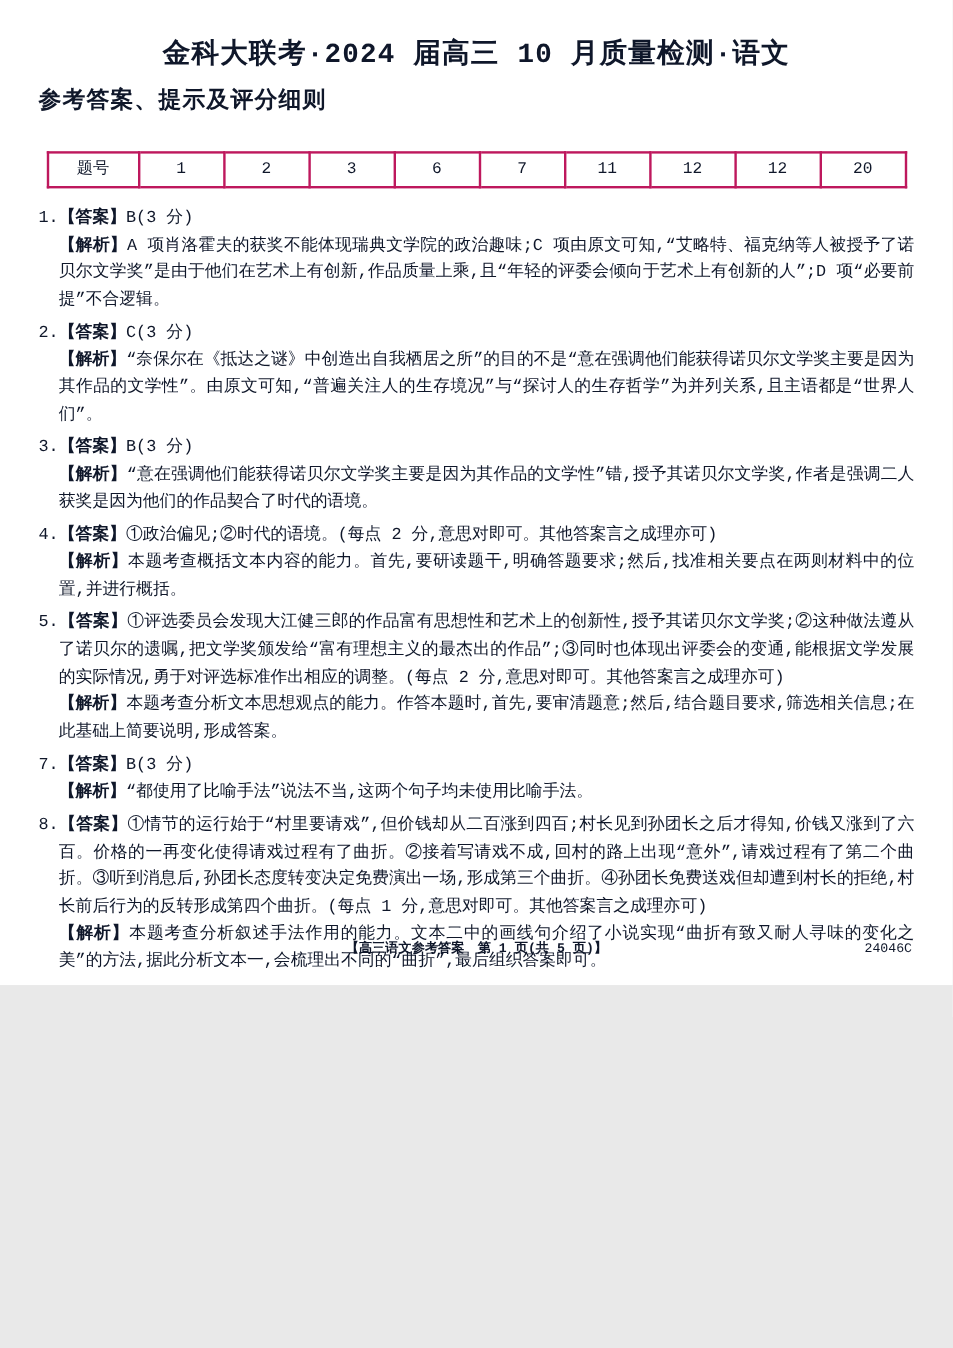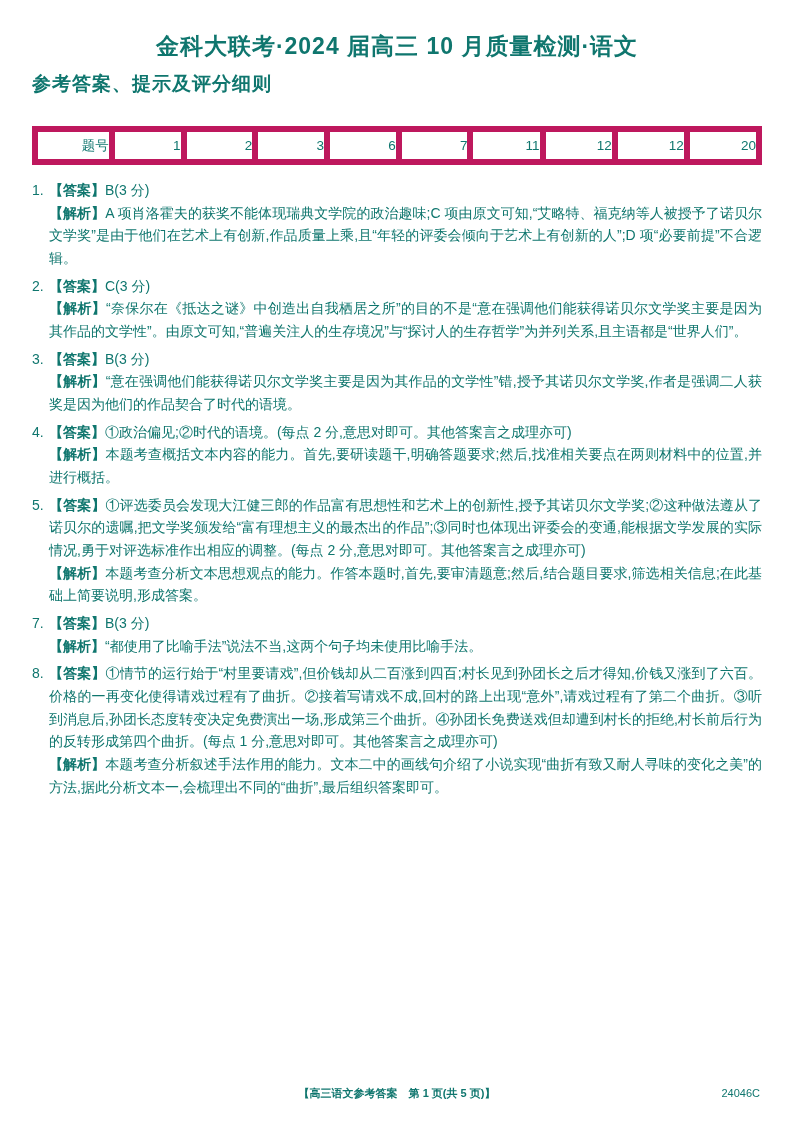--- a/index.html
+++ b/index.html
@@ -1,22 +1,22 @@
 <!DOCTYPE html>
 <html><head>
 <meta charset="utf-8">
 <style>
   html, body { margin: 0; padding: 0; background: #e9e9e9; }
   .page {
     width: 794px;
-    height: 1123px;
+    height: 821px;
     margin: 0 auto;
     background: #ffffff;
-    color: #0f766e;
-    font-family: Liberation Sans, sans-serif;
+    color: #0f172a;
+    font-family: Liberation Mono, monospace;
     font-size: 14px;
     line-height: 1.62;
     box-sizing: border-box;
     padding: 22px 32px 0 32px;
     position: relative;
     overflow: hidden;
   }
   .doc-title {
     text-align: center;
     font-size: 23px;
@@ -29,22 +29,22 @@
     font-weight: bold;
     margin: 4px 0 0 0;
     letter-spacing: 1px;
   }
   table.answer-key {
     border-collapse: collapse;
     margin: 26px auto 14px auto;
     table-layout: fixed;
   }
   table.answer-key td {
-    border: 6px solid #be185d;
-    text-align: right;
+    border: 2px solid #be185d;
+    text-align: center;
     vertical-align: middle;
     height: 27px;
     padding: 0;
     font-size: 13.5px;
   }
   td.col-label { width: 74px; }
   td.col-cell { width: 69px; }
   .answers { margin-top: 8px; }
   .item { margin: 0 0 5px 0; }
   .item p {

